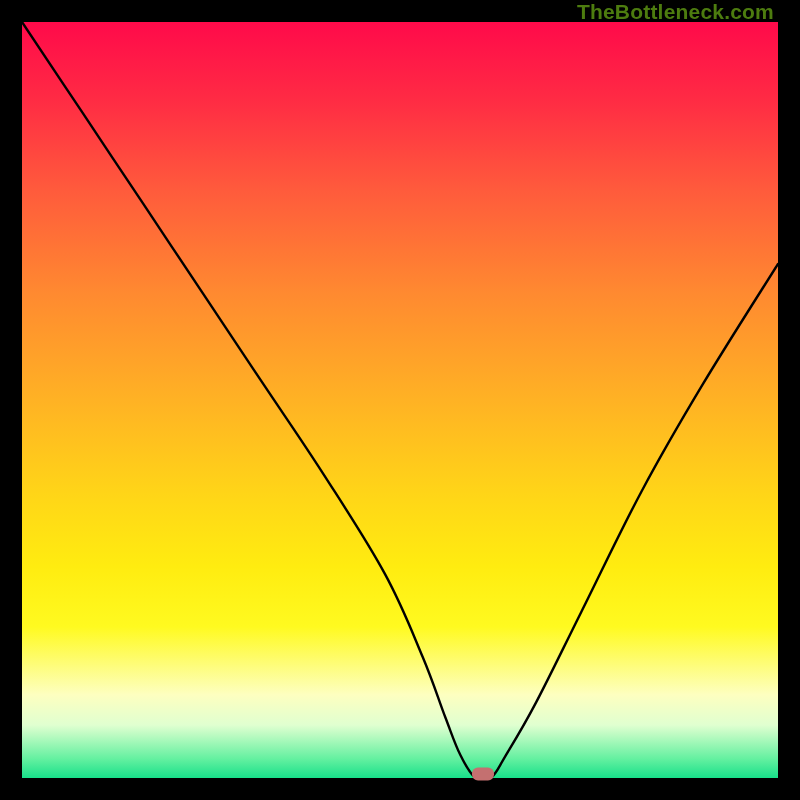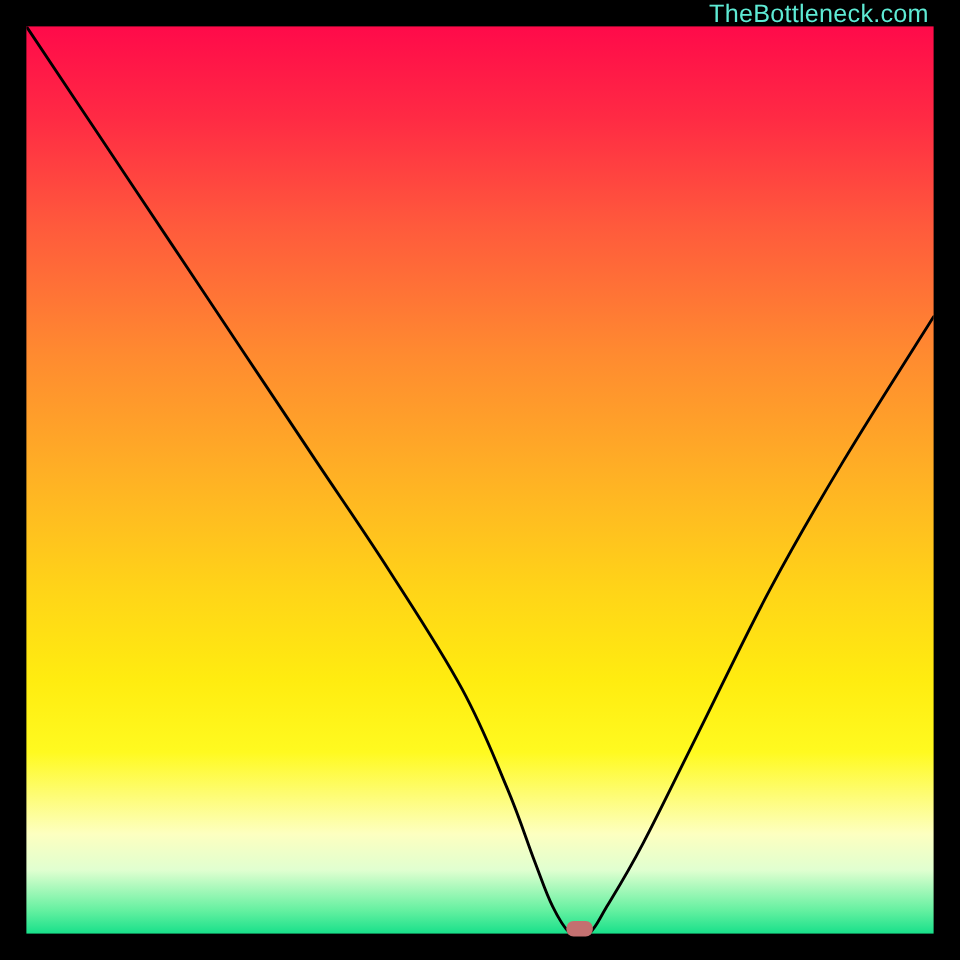--- a/index.html
+++ b/index.html
@@ -34,24 +34,24 @@
       #fdffc0 89%,
       #e0ffd0 93%,
       #63f0a0 97.5%,
       #18e08a 100%
     );
   }
   .watermark {
     position: absolute;
     top: 0;
     right: 26px;
-    color: #5eead4;
+    color: #4d7c0f;
     font-family: Arial, Helvetica, sans-serif;
     font-size: 21px;
-    font-weight: 400;
+    font-weight: 700;
     letter-spacing: 0.2px;
     margin-left: 45px;
   }
   svg.curve {
     position: absolute;
     inset: 0;
     width: 756px;
     height: 756px;
   }
   svg.curve path {

